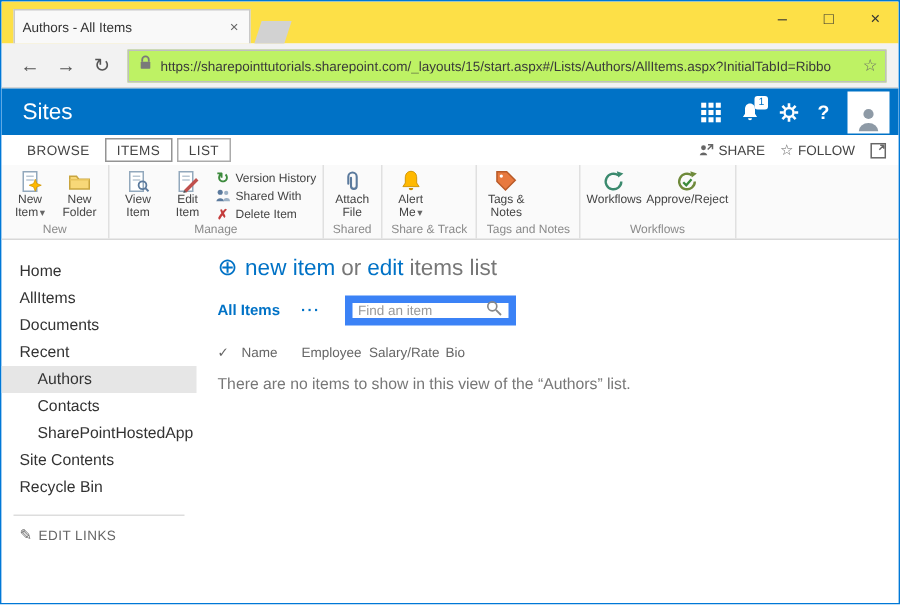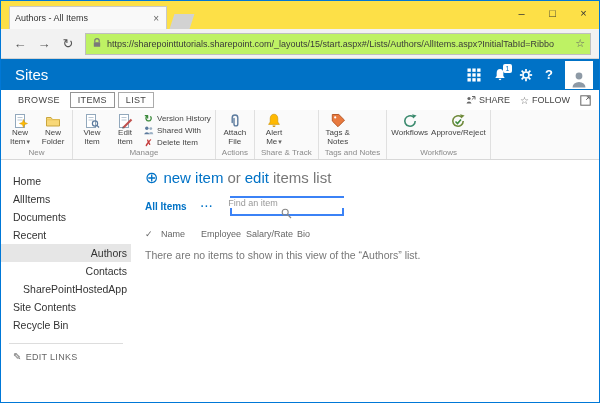--- a/index.html
+++ b/index.html
@@ -55,34 +55,34 @@
   .rbtn-small { display:flex; align-items:center; gap:3px; font-size:8px; color:#444; height:11px; white-space:nowrap; }
   .sic { width:11px; display:flex; align-items:center; justify-content:center; }
   .glyph-green { color:#3c8a3c; font-size:10px; font-weight:bold; }
   .glyph-red { color:#c43c3c; font-size:9px; font-weight:bold; }
   .dd { font-size:7px; color:#666; margin-left:1px; }
 
   
   .content { flex:1; min-height:0; display:flex; background:#fff; }
   .sidebar { width:130px; flex:0 0 130px; padding-top:12px; font-size:10.5px; color:#333; }
   .nav-item { padding:3px 4px 3px 12px; white-space:nowrap; overflow:hidden; }
-  .nav-item.indent { padding-left:7px;text-align:right; }
+  .nav-item.indent { padding-left:24px; }
   .nav-item.selected { background:#e6e6e6; }
   .sidebar-divider { border-top:1px solid #ddd; margin:9px 8px 7px 8px; }
   .edit-links { display:flex; align-items:center; gap:4px; padding-left:12px; font-size:9px; color:#666; letter-spacing:0.3px; }
   .pencil { font-size:10px; color:#666; }
 
   .main { flex:1; padding:8px 10px 0 14px; }
   .heading { font-size:15px; color:#777; display:flex; align-items:center; gap:4px; }
   .plus { color:#0072c6; font-size:16px; margin-right:1px; }
   .hlink { color:#0072c6; text-decoration:none; }
   .views-row { margin-top:9px; display:flex; align-items:center; font-size:10px; }
   .view-sel { color:#0072c6; font-weight:bold; margin-right:14px; }
   .view-ellipsis { color:#0072c6; font-weight:bold; margin-right:16px; letter-spacing:1px; }
-  .searchbox { width:114px; height:20px; border:2px solid #3b82f6; display:flex; align-items:center; padding:0 4px; background:#fff;flex-direction:column; }
+  .searchbox { width:114px; height:20px; border:5px solid #3b82f6; display:flex; align-items:center; padding:0 4px; background:#fff; }
   .searchbox input { flex:1; min-width:0; border:none; outline:none; font-size:9px; color:#444; font-family:"Liberation Sans", sans-serif; }
   .searchbox input::placeholder { color:#999; }
   .cols-row { margin-top:13px; display:flex; align-items:center; font-size:9px; color:#666; }
   .col-check { width:16px; color:#666; }
   .col-name { width:40px; }
   .col-emp { width:45px; }
   .col-sal { width:51px; }
   .empty-msg { margin-top:10px; font-size:10.5px; color:#777; }
 </style>
 </head>
@@ -276,21 +276,21 @@
       <div class="rbuttons">
         <div class="rbtn-large">
           <span class="ric">
               <svg width="16" height="16" viewBox="0 0 16 16">
                 <path d="M5.2 9.5 V4.8 a2.8 2.8 0 0 1 5.6 0 V11 a1.9 1.9 0 0 1 -3.8 0 V5.5" fill="none" stroke="#5b7a9d" stroke-width="1.4" stroke-linecap="round"></path>
               </svg>
             </span>
           <span class="rlbl">Attach File</span>
         </div>
       </div>
-      <div class="rgroup-label">Actions</div>
+      <div class="rgroup-label">Shared</div>
     </div>
 
     <div class="rgroup">
       <div class="rbuttons">
         <div class="rbtn-large">
           <span class="ric">
               <svg width="16" height="16" viewBox="0 0 16 16">
                 <path d="M8 1.2 C5.6 1.2 4.2 3 4.2 5.6 V9 L2.6 11.4 h10.8 L11.8 9 V5.6 C11.8 3 10.4 1.2 8 1.2 z" fill="#ffb900" stroke="#c98f00" stroke-width="0.6"></path>
                 <path d="M6.5 12.4 a1.5 1.5 0 0 0 3 0 z" fill="#c98f00"></path>
               </svg>

